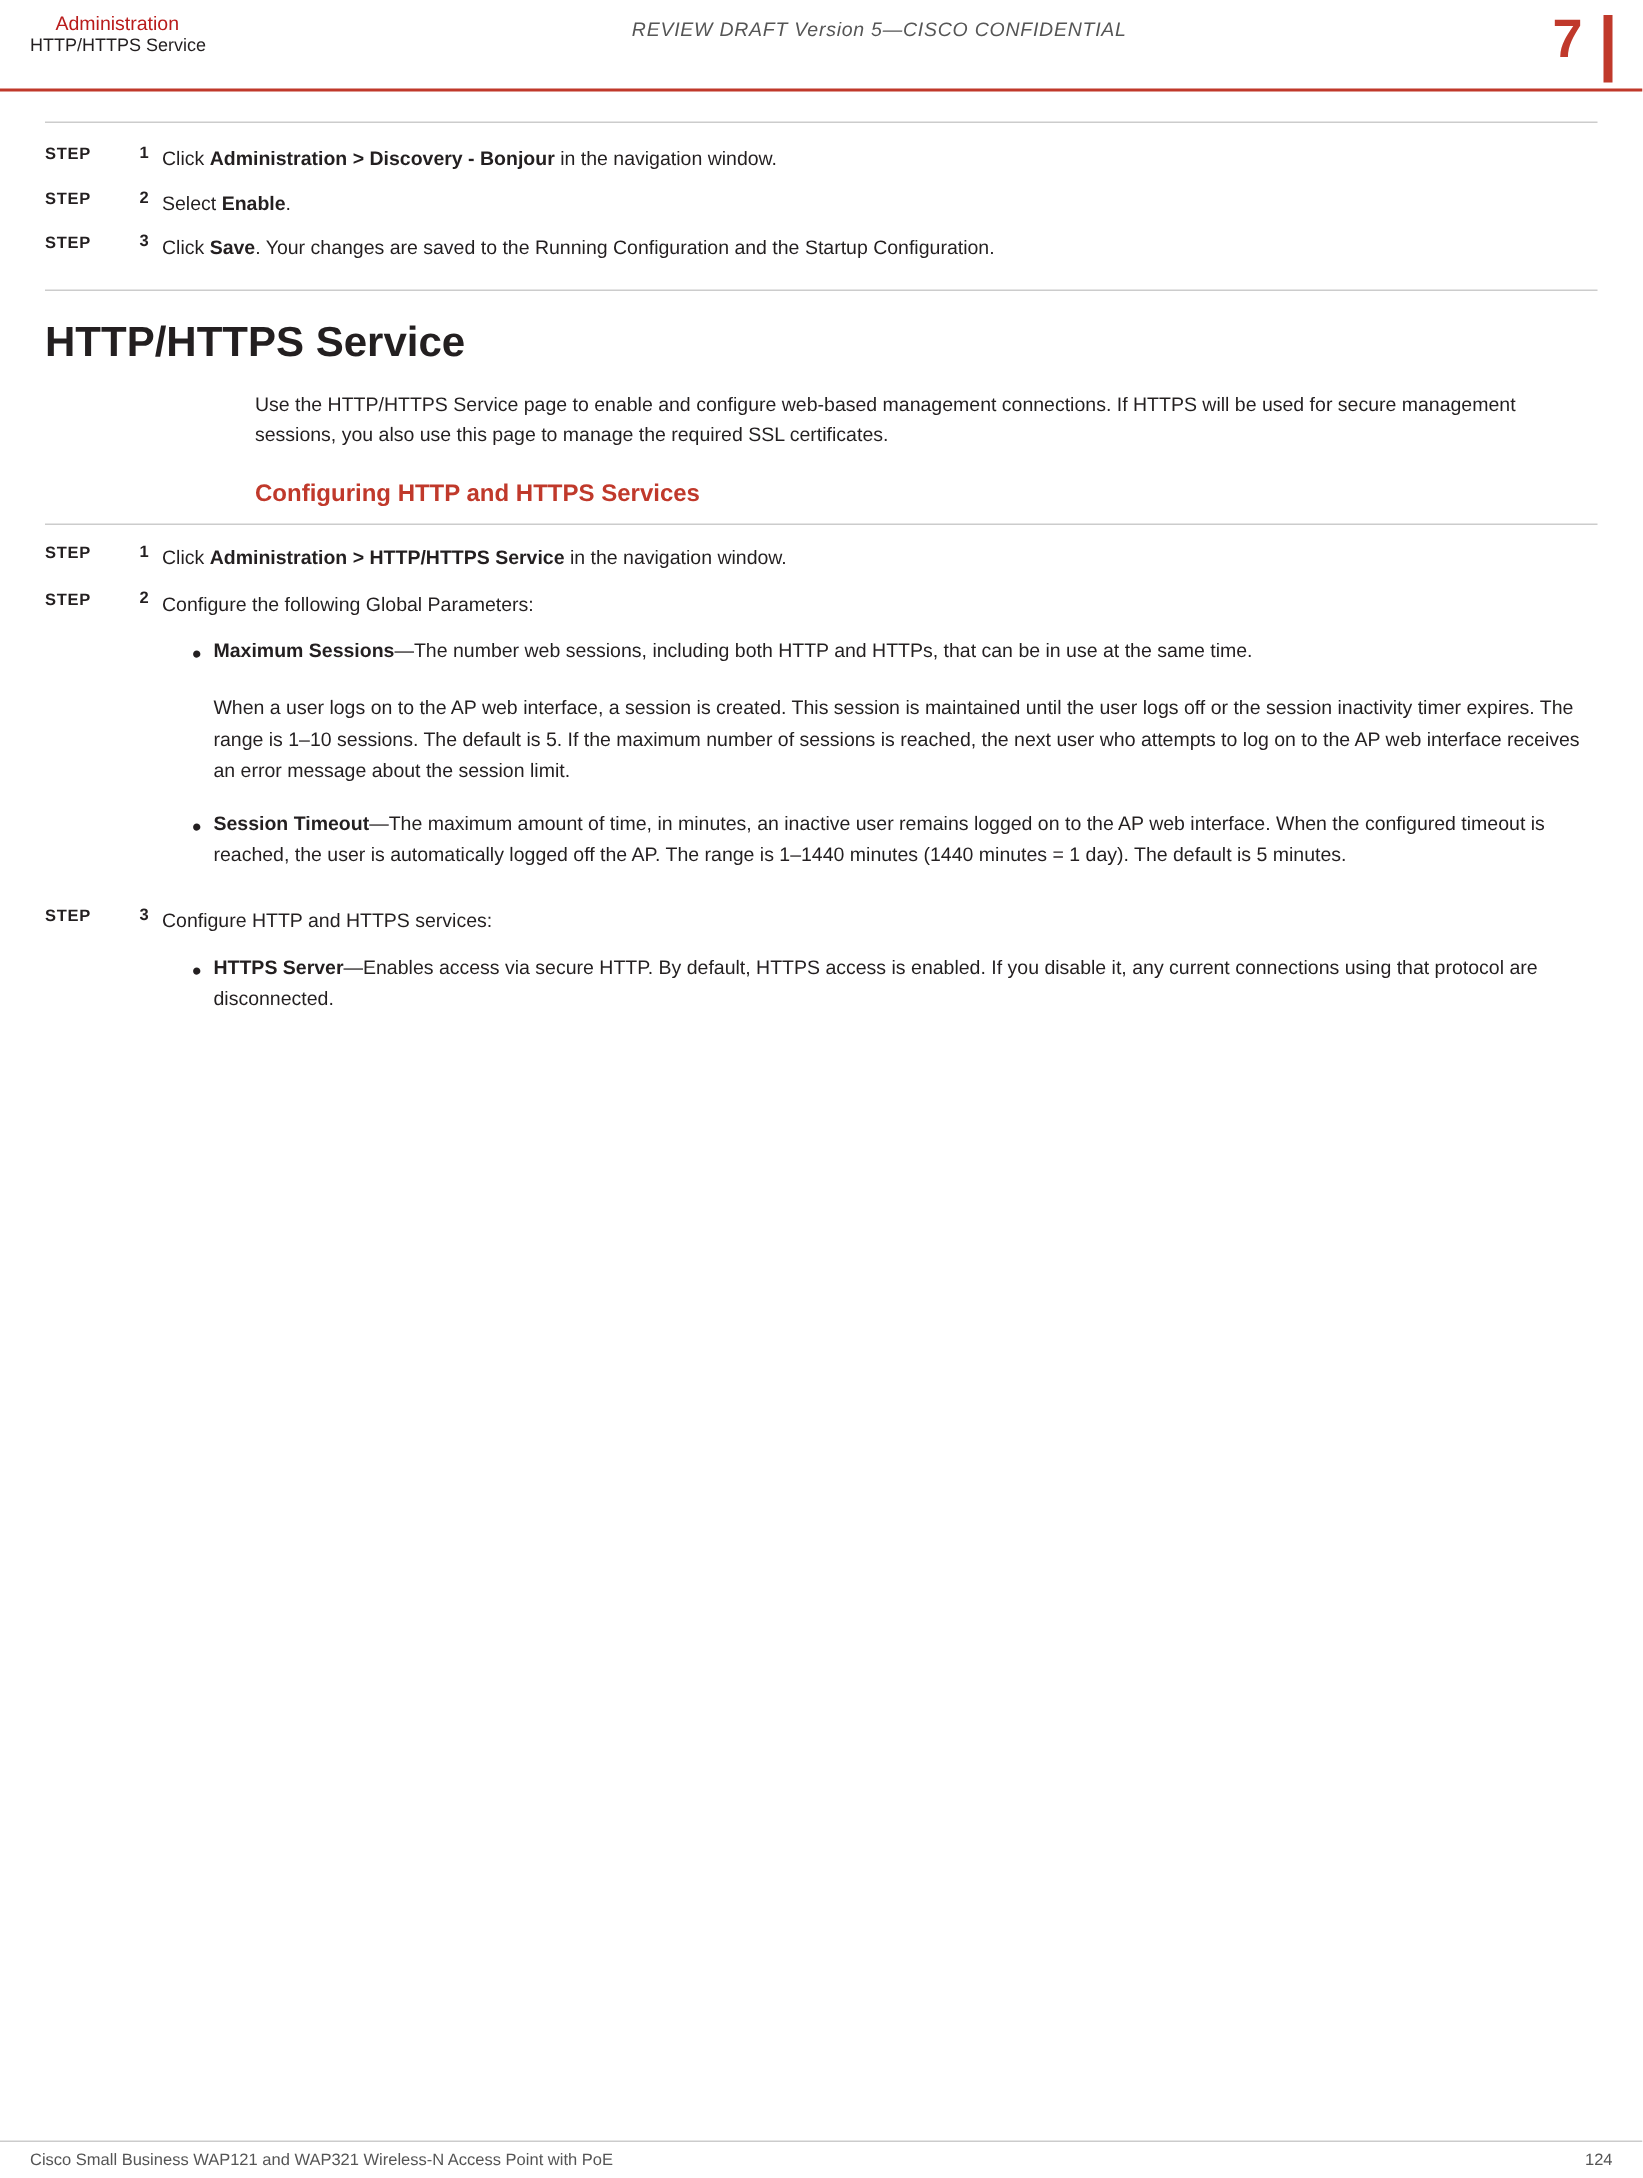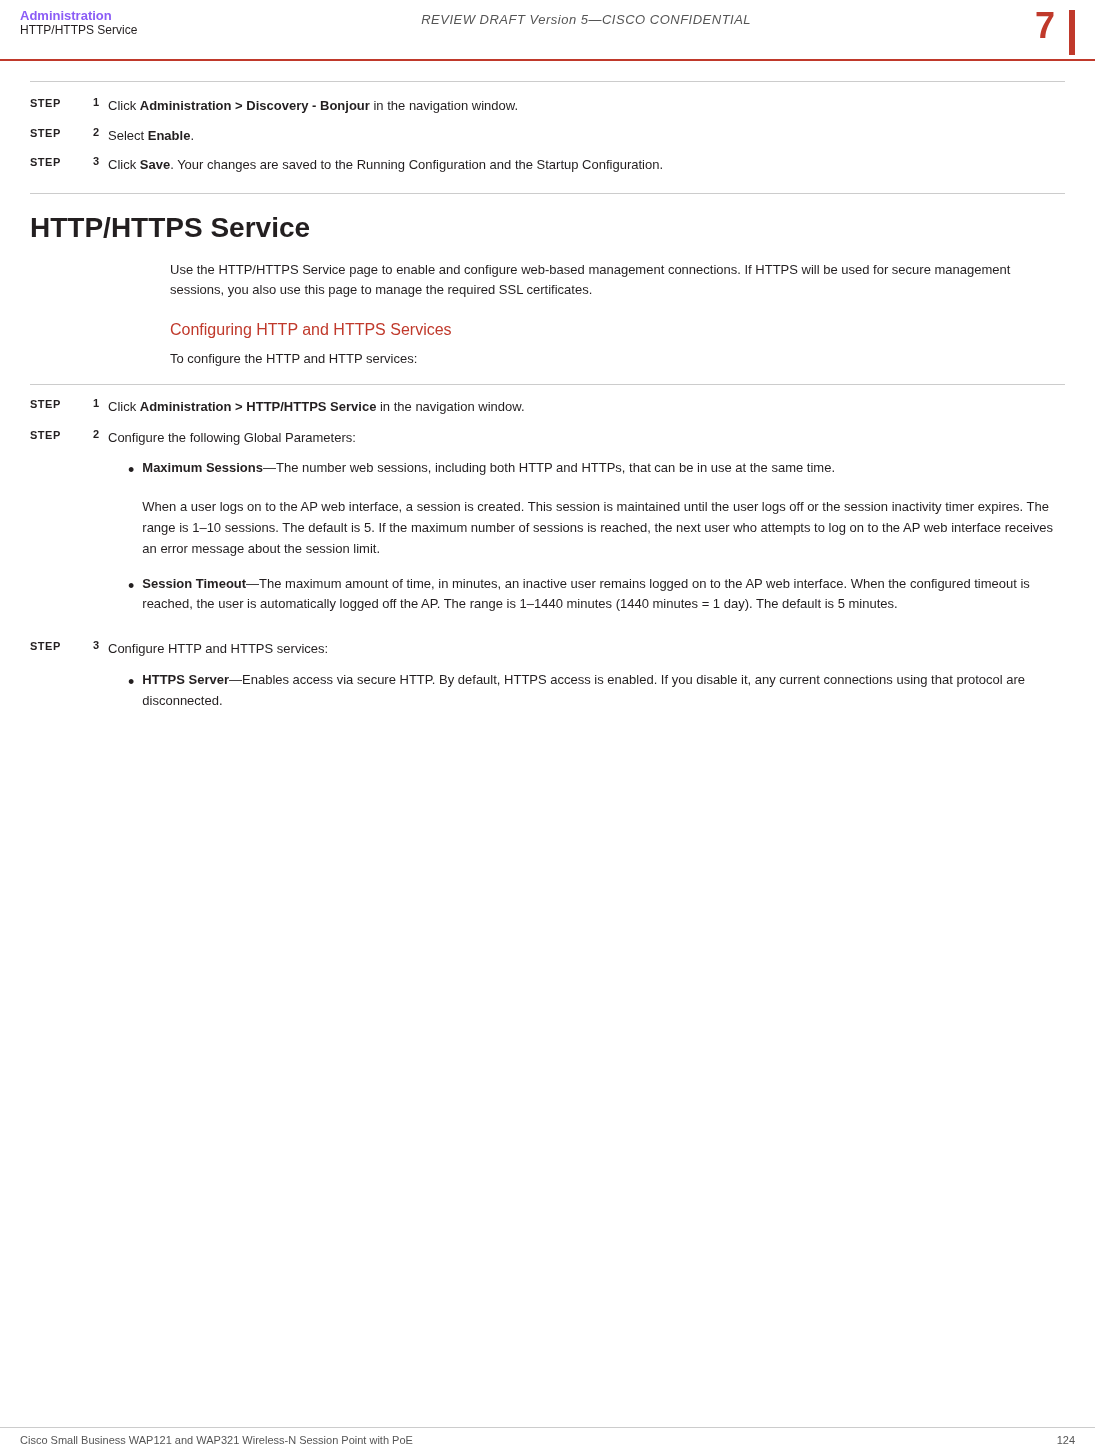--- a/index.html
+++ b/index.html
@@ -21,22 +21,23 @@
       padding: 8px 20px 0 20px;
       border-bottom: 2px solid #c0392b;
       padding-bottom: 4px;
     }
     .header-left {
       display: flex;
       flex-direction: column;
     }
     .header-title-admin {
       font-size: 13px;
-      font-weight: bold;
-      color: #8b5cf6;
+      font-weight: normal;
+      color: #b91c1c;
+      margin-left: 17px;
     }
     .header-subtitle {
       font-size: 12px;
       color: #231f20;
     }
     .header-center {
       flex: 1;
       text-align: center;
       padding-top: 4px;
     }
@@ -123,21 +124,21 @@
     .section-intro {
       font-size: 13px;
       line-height: 1.6;
       margin-left: 140px;
       margin-bottom: 20px;
     }
 
     
     .subsection-title {
       font-size: 16px;
-      font-weight: normal;
+      font-weight: bold;
       color: #c0392b;
       margin-bottom: 10px;
       margin-left: 140px;
     }
 
     .subsection-intro {
       font-size: 13px;
       line-height: 1.6;
       margin-left: 140px;
       margin-bottom: 14px;
@@ -281,21 +282,20 @@
   <hr class="divider">
 
   <div>
 
     <div class="section-main-title">HTTP/HTTPS Service</div>
 
     <div class="section-intro">Use the HTTP/HTTPS Service page to enable and configure web-based management connections. If HTTPS will be used for secure management sessions, you also use this page to manage the required SSL certificates.</div>
 
     <div class="subsection-title">Configuring HTTP and HTTPS Services</div>
 
-    <div class="subsection-intro">To configure the HTTP and HTTP services:</div>
 
     <div class="steps-block">
 
       <div class="step-row2">
         <div class="step-pair">
           <span class="step-label2">STEP</span>
           <span class="step-num2">&nbsp;1&nbsp;</span>
         </div>
         <div class="step-content2">
           Click <b>Administration &gt; HTTP/HTTPS Service</b> in the navigation window.
@@ -346,15 +346,15 @@
           </ul>
         </div>
       </div>
 
     </div>
   </div>
 
 </div>
 
 <div class="page-footer">
-  <span>Cisco Small Business WAP121 and WAP321 Wireless-N Session Point with PoE</span>
+  <span>Cisco Small Business WAP121 and WAP321 Wireless-N Access Point with PoE</span>
   <span>124</span>
 </div>
 
 </body></html>

